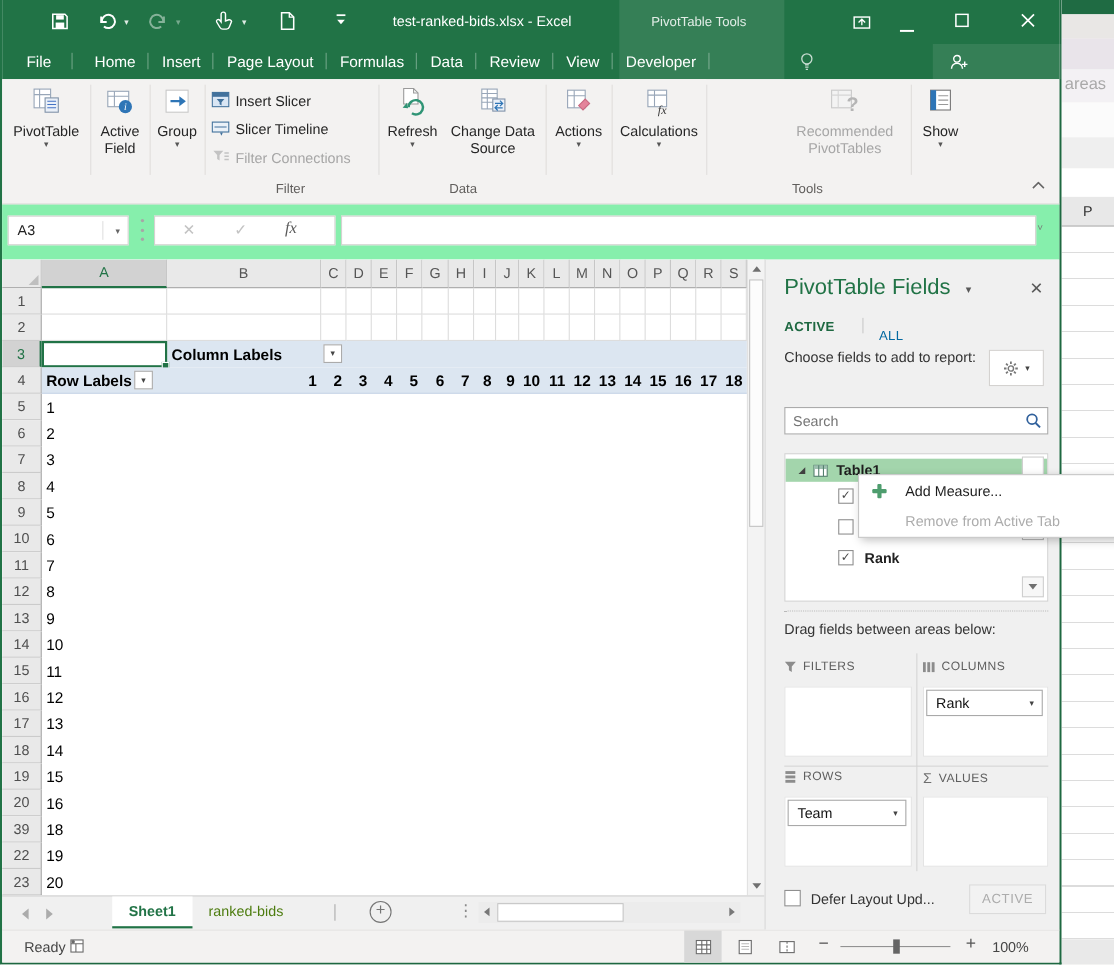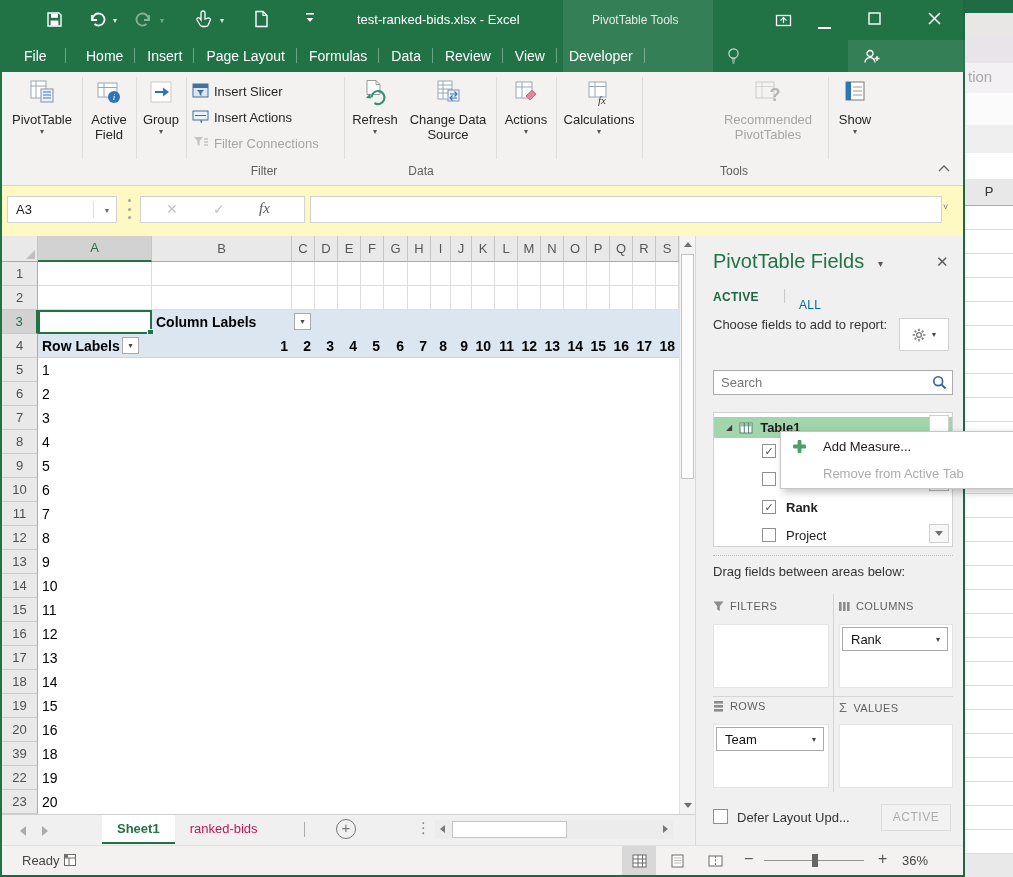--- a/index.html
+++ b/index.html
@@ -23,40 +23,40 @@
   
   .ribbon{position:absolute;left:0;top:72px;right:0;height:114px;background:#F3F2F1;border-bottom:1px solid #D8D6D4;box-sizing:border-box}
   .rsep{position:absolute;top:5px;height:82px;width:1px;background:#E0DEDC}
   .rbtn{position:absolute;top:4px;height:88px;text-align:center;color:#262626;font-size:13px;line-height:15px}
   .rbtn .ic{height:34px;display:flex;align-items:flex-start;justify-content:center;padding-top:2px}
   .caret{font-size:8px;color:#565656;line-height:9px}
   .sbtn{position:absolute;height:23px;display:flex;align-items:center;gap:5px;font-size:13px;color:#262626;white-space:nowrap}
   .dis{color:#A6A6A6!important}
   .glbl{position:absolute;top:92px;font-size:12px;color:#605E5C;text-align:center}
   
-  .frow{position:absolute;left:0;top:186px;right:0;height:50px;background:#fef9c3}
+  .frow{position:absolute;left:0;top:186px;right:0;height:50px;background:#86efac}
   .box{background:#fff;border:1px solid #D4D2D0;box-sizing:border-box}
   .fx-ic{font-family:"Liberation Serif","DejaVu Serif",serif;font-style:italic;color:#5A5A5A;font-size:15px}
   
   .sheet{position:absolute;left:0;top:236px;width:693px;height:578px;background:#fff;overflow:hidden}
   .hcell{position:absolute;box-sizing:border-box;background:#E9E9E9;border-right:1px solid #C6C6C6;border-bottom:1px solid #A9A9A9;
     font-size:13px;color:#565656;text-align:center;line-height:25px;height:26px}
   .rhead{position:absolute;box-sizing:border-box;background:#E9E9E9;border-right:1px solid #A9A9A9;border-bottom:1px solid #CBCBCB;
     font-size:13px;color:#4F4F4F;text-align:center;line-height:23px;width:36px;height:24px}
   .gcell{position:absolute;box-sizing:border-box;border-right:1px solid #DDDDDD;border-bottom:1px solid #DDDDDD;height:24px}
   .band{position:absolute;background:#DCE6F1;height:24px}
   .pvtxt{position:absolute;font-weight:bold;font-size:14px;color:#000;line-height:24px;white-space:nowrap}
   .ddbtn{position:absolute;width:17px;height:17px;background:#fff;border:1px solid #ABABAB;box-sizing:border-box;
     display:flex;align-items:center;justify-content:center;font-size:8px;color:#444}
   .cellval{position:absolute;font-size:14px;color:#000;line-height:24px}
   .vscroll{position:absolute;left:677px;top:0;width:16px;height:578px;background:#F3F3F3;border-left:1px solid #E2E2E2;box-sizing:border-box}
   .tri{width:0;height:0;position:absolute}
   
   .sheetbar{position:absolute;left:0;top:814px;width:693px;height:31px;background:#F0F0F0;border-top:1px solid #CFCFCF;box-sizing:border-box}
-  .stab{padding:0 15px;line-height:28px;font-size:13px;color:#be185d;white-space:nowrap}
+  .stab{padding:0 15px;line-height:28px;font-size:13px;color:#4d7c0f;white-space:nowrap}
   .stab-active{background:#fff;color:#217346;font-weight:bold;border-bottom:2px solid #217346;box-sizing:border-box}
   .statusbar{position:absolute;left:0;top:845px;right:0;height:30px;background:#F3F2F1;border-top:1px solid #E3E1DF;box-sizing:border-box;font-size:13px;color:#454545}
   
   .pane{position:absolute;left:693px;top:236px;width:268px;height:609px;background:#F0F0F0;border-left:1px solid #D8D8D8;box-sizing:border-box}
   .ptitle{font-size:20px;color:#217346;white-space:nowrap}
   .ptab{font-size:12px;letter-spacing:.3px}
   .flist{position:absolute;left:17px;top:176px;width:240px;height:135px;background:#fff;border:1px solid #D2D2D2;box-sizing:border-box;overflow:hidden}
   .cb{width:14px;height:14px;background:#fff;border:1px solid #8F8F8F;box-sizing:border-box;font-size:11px;line-height:12px;text-align:center;color:#4A4A4A;font-weight:bold}
   .fldrow{position:absolute;left:0;width:100%;height:22px;display:flex;align-items:center}
   .ahdr{position:absolute;font-size:11px;color:#5F5F5F;display:flex;align-items:center;gap:6px;letter-spacing:.4px}
@@ -78,21 +78,21 @@
 </style>
 </head>
 <body>
 
 <div class="screen">
 
   <div class="bgwin">
     <div class="bgband" style="top:0;height:13px;background:#1F6B43"></div>
     <div class="bgband" style="top:13px;height:22px;background:#E9E7E5"></div>
     <div class="bgband" style="top:35px;height:28px;background:#E9E4EA"></div>
-    <div class="bgband" style="top:63px;height:30px;background:#F3F1F4;color:#A9A9A9;font-size:15px;line-height:28px;padding-left:3px;box-sizing:border-box">tion</div>
+    <div class="bgband" style="top:63px;height:30px;background:#F3F1F4;color:#A9A9A9;font-size:15px;line-height:28px;padding-left:3px;box-sizing:border-box">areas</div>
     <div class="bgband" style="top:93px;height:32px;background:#FBFBFB"></div>
     <div class="bgband" style="top:125px;height:28px;background:#EFEFEF"></div>
     <div class="bgband" style="top:153px;height:26px;background:#FFFFFF"></div>
     <div class="bgband" style="top:179px;height:27px;background:#E8E8E8;border-bottom:1px solid #ABABAB;box-sizing:border-box;text-align:center;font-size:13px;color:#333;line-height:26px">P</div>
     <div class="bgband bgrows" style="top:206px;height:648px"></div>
     <div class="bgband" style="top:854px;height:23px;background:#E9E9E9"></div>
   </div>
 
   <div class="excel">
 
@@ -231,21 +231,21 @@
               <path d="M5 7 h7 l-2.6 3 v3 l-1.8 -1.2 v-1.8 z" fill="#41719C"></path>
             </svg></span>
         <span>Insert Slicer</span>
       </div>
       <div class="sbtn" style="left:190px;top:34px">
         <span><svg width="17" height="15" viewBox="0 0 17 15">
               <rect x="1" y="2" width="15" height="9" fill="#EAF1F8" stroke="#41719C"></rect>
               <path d="M3 6.5 h11" stroke="#41719C"></path>
               <path d="M8 11.5 l2.6 0 l-1.3 3 z" fill="#41719C"></path>
             </svg></span>
-        <span>Insert Actions</span>
+        <span>Slicer Timeline</span>
       </div>
       <div class="sbtn dis" style="left:190px;top:60px">
         <span><svg width="17" height="15" viewBox="0 0 17 15">
               <path d="M2 2 h9 l-3.4 4 v5 l-2.2 -1.5 v-3.5 z" fill="#C3C3C3"></path>
               <path d="M12 4 h4 M12 7 h4 M12 10 h4" stroke="#C3C3C3" stroke-width="1.4"></path>
             </svg></span>
         <span>Filter Connections</span>
       </div>
       <div class="glbl" style="left:186px;width:152px">Filter</div>
       <div class="rsep" style="left:342px"></div>
@@ -575,21 +575,21 @@
       <div class="abs" style="left:696px;top:0;width:34px;height:29px;display:flex;align-items:center;justify-content:center">
         <svg width="15" height="14" viewBox="0 0 15 14">
             <rect x="1" y="2" width="13" height="10" fill="#fff" stroke="#6B6B6B"></rect>
             <path d="M7.5 2 v10" stroke="#6B6B6B" stroke-dasharray="2 1.5"></path>
           </svg>
       </div>
       <span class="abs" style="left:742px;top:4px;font-size:16px;color:#555">−</span>
       <div class="abs" style="left:762px;top:14px;width:100px;height:1px;background:#929292"></div>
       <div class="abs" style="left:810px;top:8px;width:6px;height:13px;background:#656565"></div>
       <span class="abs" style="left:876px;top:4px;font-size:16px;color:#555">+</span>
-      <span class="abs" style="left:900px;top:7px">36%</span>
+      <span class="abs" style="left:900px;top:7px">100%</span>
     </div>
 
     <div class="pane">
       <span class="ptitle abs" style="left:17px;top:14px">PivotTable Fields</span>
       <span class="abs" style="left:182px;top:22px;font-size:10px;color:#595959">▾</span>
       <span class="abs" style="left:240px;top:17px;font-size:15px;color:#595959">✕</span>
       <span class="ptab abs" style="left:17px;top:54px;font-weight:bold;color:#1E6841">ACTIVE</span>
       <span class="abs" style="left:88px;top:53px;width:1px;height:14px;background:#C9C9C9"></span>
       <span class="ptab abs" style="left:103px;top:62px;color:#0369a1">ALL</span>
       <div class="abs" style="left:17px;top:80px;width:178px;line-height:17px;color:#333">Choose fields to add to report:</div>
@@ -625,24 +625,20 @@
             <div style="margin-left: 10px; color: rgb(34, 34, 34);"></div>
           </div>
           <div class="fldrow" style="top: 55px;">
             <div class="cb" style="margin-left: 48px;"></div>
             <div style="margin-left: 10px; color: rgb(34, 34, 34);"></div>
           </div>
           <div class="fldrow" style="top: 83px;">
             <div class="cb" style="margin-left: 48px;">✓</div>
             <div style="margin-left: 10px; color: rgb(34, 34, 34); font-weight: bold;">Rank</div>
           </div>
-          <div class="fldrow" style="top: 111px;">
-            <div class="cb" style="margin-left: 48px;"></div>
-            <div style="margin-left: 10px; color: rgb(34, 34, 34);">Project</div>
-          </div>
           <div style="position: absolute; right: 3px; top: 2px; width: 20px; height: 18px; background: rgb(255, 255, 255); border: 1px solid rgb(207, 207, 207); box-sizing: border-box;"></div>
           <div style="position: absolute; right: 3px; top: 40px; width: 20px; height: 38px; background: rgb(255, 255, 255); border: 1px solid rgb(185, 185, 185); box-sizing: border-box;"></div>
           <div style="position: absolute; right: 3px; bottom: 3px; width: 20px; height: 19px; background: rgb(247, 247, 247); border: 1px solid rgb(207, 207, 207); box-sizing: border-box; display: flex; align-items: center; justify-content: center;">
             <div class="tri" style="position: static; border-left: 4px solid transparent; border-right: 4px solid transparent; border-top: 5px solid rgb(112, 112, 112);"></div>
           </div>
         </div>
       <div class="abs" style="left:17px;top:319px;width:240px;border-top:1px dotted #B9B9B9"></div>
       <div class="abs" style="left:17px;top:328px;color:#333">Drag fields between areas below:</div>
       <div class="abs" style="left:137px;top:358px;width:1px;height:198px;background:#D5D5D5"></div>
       <div class="abs" style="left:17px;top:460px;width:240px;height:1px;background:#D5D5D5"></div>

